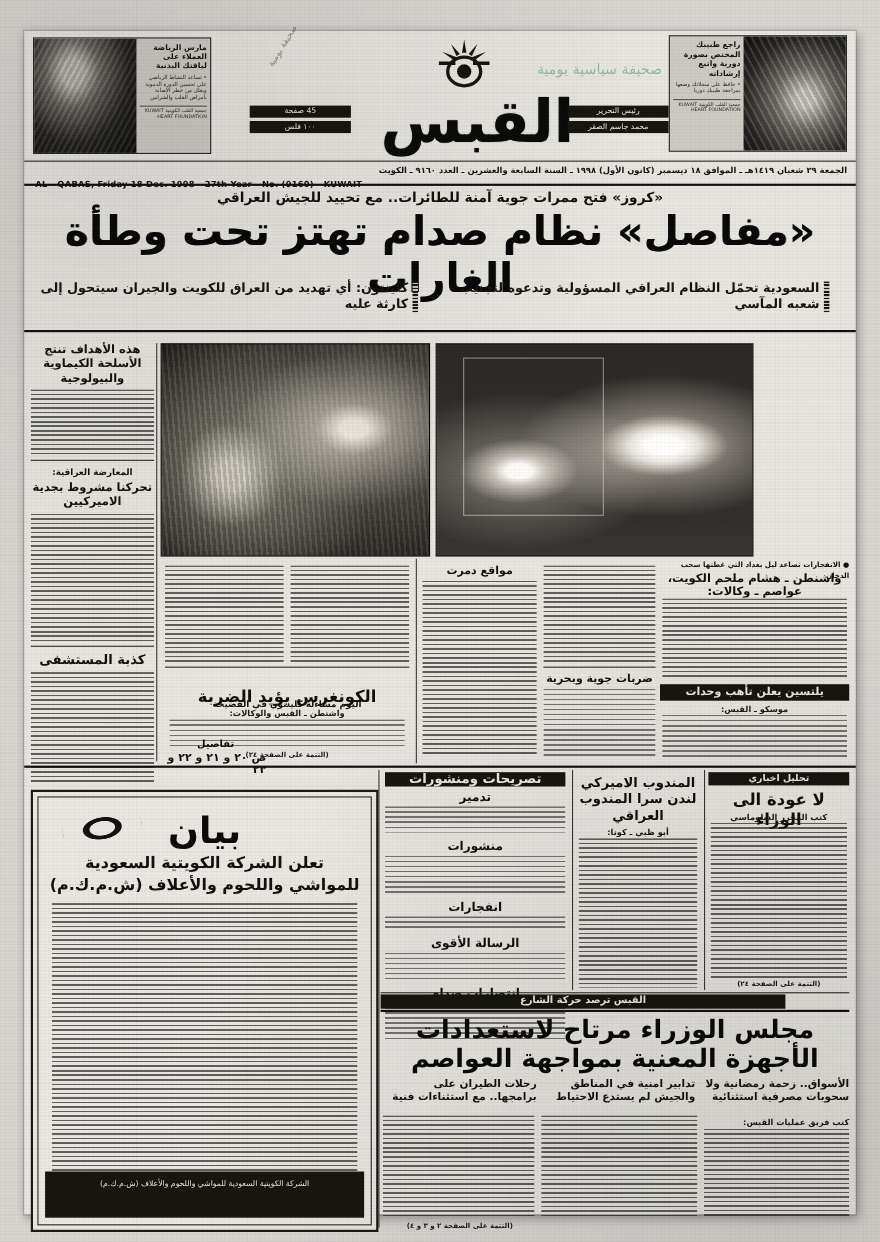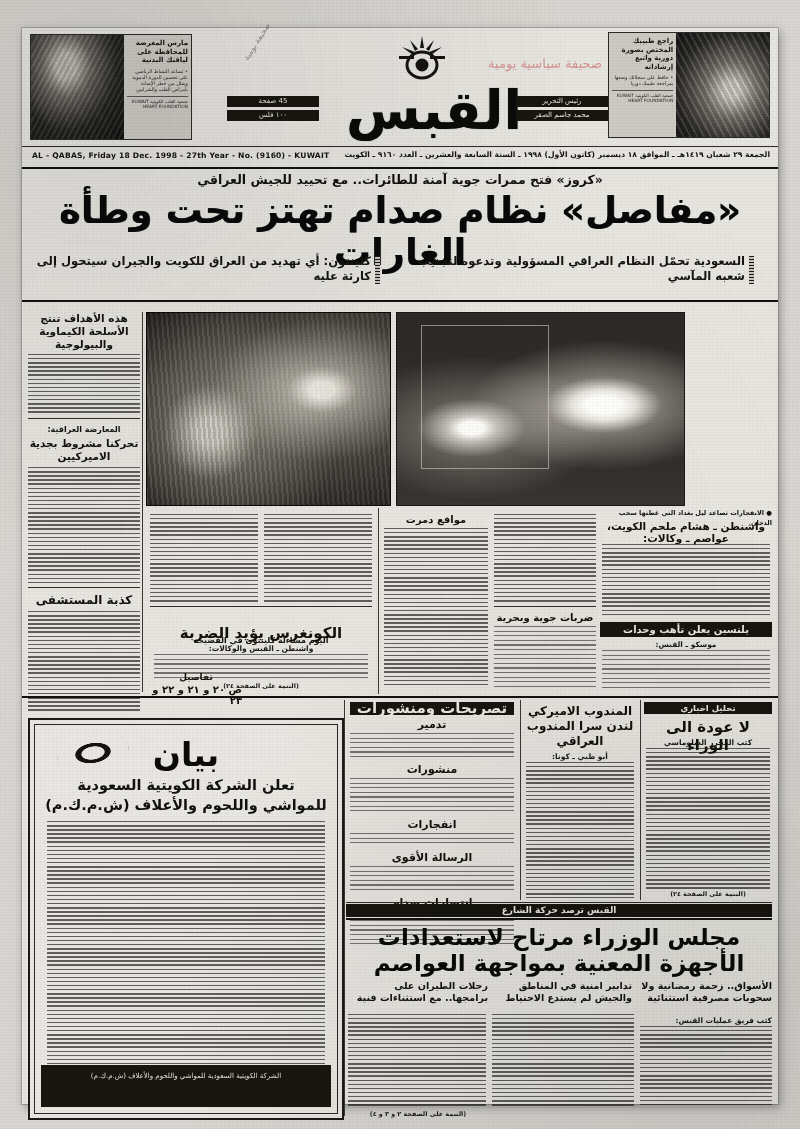--- a/index.html
+++ b/index.html
@@ -76,29 +76,29 @@
   .editor-box div{
     background:#17160f;color:#e9e7e2;font-size:7px;line-height:11px;
     text-align:center;margin-bottom:3px;
   }
   .mast-diag{
     position:absolute;left:176px;top:30px;width:120px;height:60px;
     font-size:8px;color:#3d3b36;transform:rotate(-58deg);opacity:.55;
   }
   .mast-ghost{
     position:absolute;left:330px;top:28px;width:250px;height:46px;
-    font-size:13px;color:#b91c1c;opacity:.40;letter-spacing:2px;
+    font-size:13px;color:#15803d;opacity:.40;letter-spacing:2px;
   }
 
   
   .datebar{
     position:absolute;left:0;top:118px;width:756px;height:20px;
     border-top:1px solid #2c2b27;border-bottom:2.5px solid #111;
   }
-  .date-en{position:absolute;left:10px;top:4px;font-size:7.6px;font-weight:bold;color:#14130f;letter-spacing:.2px;}
+  .date-en{position:absolute;left:10px;top:16px;font-size:7.6px;font-weight:bold;color:#14130f;letter-spacing:.2px;}
   .date-ar{position:absolute;right:8px;top:3px;font-size:7.6px;font-weight:bold;color:#14130f;margin-left:27px;}
 
   
   .kicker{
     position:absolute;left:0;top:144px;width:756px;
     font-size:12.5px;font-weight:bold;color:#12110d;letter-spacing:.4px;
   }
   .mainhead{
     position:absolute;left:0;top:162px;width:756px;
     font-size:37px;line-height:42px;font-weight:bold;color:#09090a;
@@ -191,21 +191,21 @@
     transform:rotate(-9deg);
   }
   .ad-line1{position:absolute;left:0;right:0;top:52px;text-align:center;font-size:14.5px;font-weight:bold;color:#12110d;}
   .ad-line2{position:absolute;left:0;right:0;top:72px;text-align:center;font-size:14.5px;font-weight:bold;color:#12110d;}
   .adfoot{
     position:absolute;left:6px;right:6px;bottom:6px;height:42px;
     background:#17160f;color:#e7e4de;font-size:7px;line-height:10px;text-align:center;padding-top:6px;box-sizing:border-box;
   }
 
   .streetbar{
-    position:absolute;left:324px;top:690px;width:426px;height:13px;
+    position:absolute;left:324px;top:690px;width:368px;height:13px;
   }
   .bignews{position:absolute;left:324px;width:426px;}
   .bighead{
     font-size:23px;line-height:26px;font-weight:bold;color:#0a0a09;letter-spacing:-.3px;
   }
   .subdeck{
     font-size:9.6px;line-height:12px;font-weight:bold;color:#14130e;
   }
 
   .smallcap{font-size:8px;line-height:10px;font-weight:bold;color:#14130e;text-align:center;}
@@ -217,21 +217,21 @@
 <body>
 
 <div id="page">
   <div class="sheet">
 
     <div class="masthead">
 
       <div class="ad-box ad-left">
         <div class="ad-photo"></div>
         <div class="ad-txt ar">
-          <div class="ad-head">مارس المغرضة للمحافظة على لياقتك البدنية</div>
+          <div class="ad-head">مارس الرياضة العملاء على لياقتك البدنية</div>
           <div class="ad-body">• تساعد النشاط الرياضي على تحسين الدورة الدموية ويقلل من خطر الإصابة بأمراض القلب والشرايين</div>
           <div class="ad-logo">جمعية القلب الكويتية  KUWAIT HEART FOUNDATION</div>
         </div>
       </div>
 
       <div class="mast-diag ar">صحيفة يومية</div>
       <div class="mast-ghost ar">صحيفة سياسية يومية</div>
 
       <div class="boxpair ar">
         <div>45 صفحة</div>
@@ -378,21 +378,21 @@
         <div class="coltext" style="left:12px;top:96px;width:278px;height:244px;">
             <div class="lines"></div>
           </div>
         <div class="tinytxt ar" style="height:0;overflow:hidden;">الى الجمهور الكريم والى جميع العملاء، بأن الشركة وبناء على التطورات السياسية التي تشهدها المنطقة مع حلول شهر رمضان المبارك، أعدت الله على أن الجميع بالصبر والمواطنين إنها أحد الشركات التي تهتم في تغذية الجمهور الكريم وتوفير جميع سبل الأمن ومنها الأغراض الحيوية التي يهم بها الجمهور الكريم وامنها الله أن تشرف على تأمين واللحوم الحية من المخزون المتوافر لدينا ما يغطي كل الاحتياجات. كما تؤكد للمواطنين والمقيمين بأنه لا يكون هناك عجز في اللحوم (أو قد اللحوم الطازجة الحية) ولدى الشركة مخزون متوفر وهو لاستيفاء المخزون المتوافر لدينا من أنواع اللحوم بمختلف أنواعها. لذا نأمل عدم تصديق الاشاعات المغرضة وعدم التوجه نحو شراء كميات زائدة عن الحاجة أسوة بسياسة الشركة. وفقكم الله الكويت وشعبها من كل مكروه.</div>
         <div class="adfoot ar">الشركة الكويتية السعودية للمواشي واللحوم والأعلاف (ش.م.ك.م)</div>
       </div>
     </div>
 
     <div class="vrule" style="left:322px;top:672px;height:416px;"></div>
 
-    <div class="blackbar ar" style="position:absolute;left:328px;top:674px;width:164px;font-size:15px;line-height:13px;">تصريحات ومنشورات</div>
+    <div class="blackbar ar" style="position:absolute;left:328px;top:674px;width:164px;font-size:12px;line-height:13px;">تصريحات ومنشورات</div>
 
     <div style="position:absolute;left:328px;top:690px;width:164px;">
       <div>
         <div class="deck ar ctr" style="font-size:11px;">تدمير</div>
         <div class="coltext" style="position:relative;height:24px;margin-top:2px;">
             <div class="lines sparse"></div>
           </div>
         <div class="tinytxt ar" style="height:0;overflow:hidden;">● تبلغ المسؤولون صباح أمس إن غارة ليل الظهر خصصت لطائرات الاستطلاع لتحديد حجم الدمار في حوالي خمسين عنية استهدفها القصف الصاروخي والجوي.</div>
       </div>
       <div style="margin-top:6px;">

